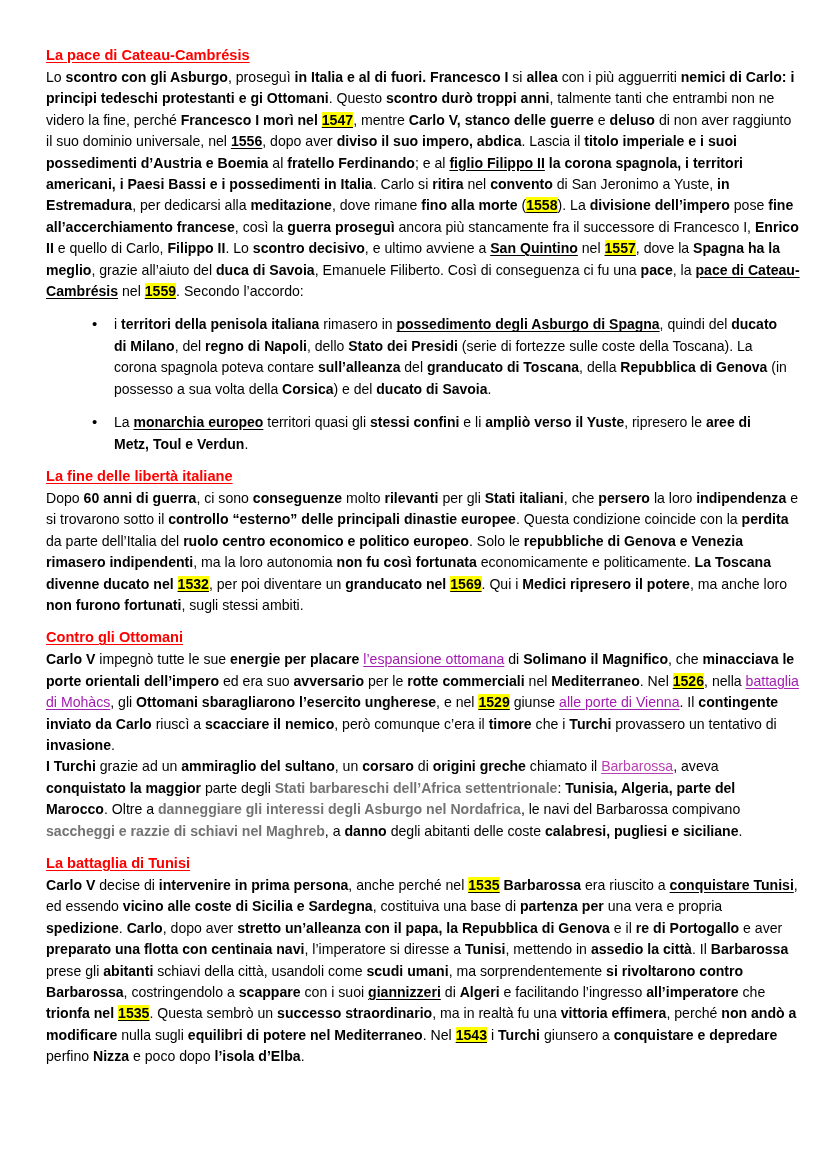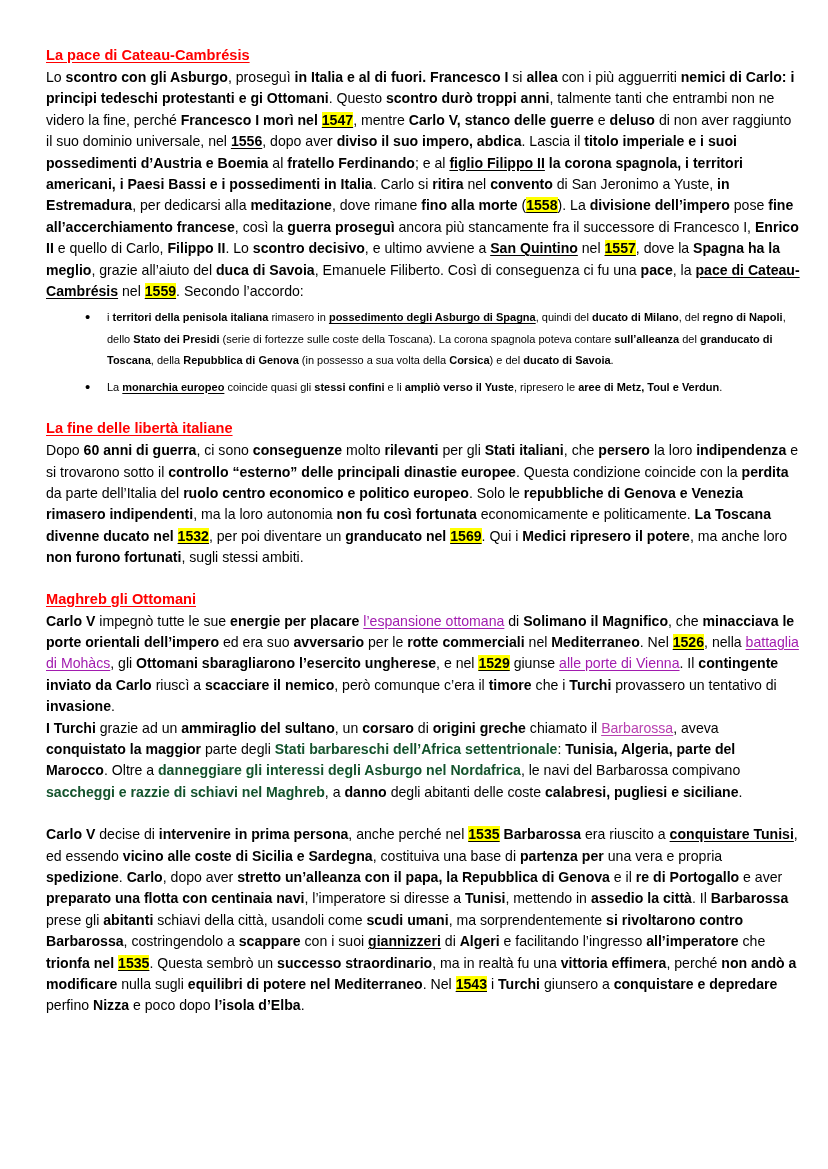--- a/index.html
+++ b/index.html
@@ -15,21 +15,21 @@
     -webkit-font-smoothing: antialiased;
   }
   #page {
     box-sizing: border-box;
     width: 828px;
     min-height: 1169px;
     padding: 46px 28px 20px 46px;
     background: #ffffff;
   }
   .section { margin: 0 0 0 0; }
-  .section + .section { margin-top: 21px; }
+  .section + .section { margin-top: 12px; }
 
   h2.heading {
     font-size: 14.6px;
     line-height: 19px;
     font-weight: bold;
     color: #ff0000;
     margin: 0 0 1px 0;
     padding: 0;
     display: inline-block;
     text-decoration: underline;
@@ -58,33 +58,33 @@
   .lnk {
     color: #a21caf;
     text-decoration: underline;
     text-underline-offset: 1.5px;
   }
   .lnk-v {
     color: #b83fb0;
     text-decoration: underline;
     text-underline-offset: 1.5px;
   }
-  .mag { color: #14532d; font-weight: bold; }
+  .mag { color: #737373; font-weight: bold; }
 
   ul.bullets {
     margin: 0;
     padding: 0 0 0 18px;
     list-style: none;
   }
   ul.bullets > li {
     position: relative;
-    font-size: 11px;
+    font-size: 14px;
     line-height: 21.4px;
     padding-left: 38px;
-    margin: 5px;
+    margin: 12px;
   }
   ul.bullets > li::before {
     content: "\2022";
     position: absolute;
     left: 16px;
     top: -1px;
     font-size: 15px;
     line-height: 21.4px;
     color: #000;
   }
@@ -92,29 +92,30 @@
 </head>
 <body>
 
 <div id="page">
   <div id="sections-root">
       <div class="section">
         <div class="heading-wrap"><h2 class="heading">La pace di Cateau-Cambrésis</h2></div>
         <p class="para"><span>Lo </span><b>scontro con gli Asburgo</b><span>, proseguì </span><b>in Italia e al di fuori. Francesco I</b><span> si </span><b>allea</b><span> con i più agguerriti </span><b>nemici di Carlo: i principi tedeschi protestanti e gi Ottomani</b><span>. Questo </span><b>scontro durò troppi anni</b><span>, talmente tanti che entrambi non ne videro la fine, perché </span><b>Francesco I morì nel </b><span class="hl">1547</span><span>, mentre </span><b>Carlo V, stanco delle guerre</b><span> e </span><b>deluso</b><span> di non aver raggiunto il suo dominio universale, nel </span><b class="u">1556</b><span>, dopo aver </span><b>diviso il suo impero, abdica</b><span>. Lascia il </span><b>titolo imperiale e i suoi possedimenti d’Austria e Boemia</b><span> al </span><b>fratello Ferdinando</b><span>; e al </span><b class="u">figlio Filippo II</b><span> </span><b>la corona spagnola, i territori americani, i Paesi Bassi e i possedimenti in Italia</b><span>. Carlo si </span><b>ritira</b><span> nel </span><b>convento</b><span> di San Jeronimo a Yuste, </span><b>in Estremadura</b><span>, per dedicarsi alla </span><b>meditazione</b><span>, dove rimane </span><b>fino alla morte</b><span> (</span><span class="hl">1558</span><span>). La </span><b>divisione dell’impero</b><span> pose </span><b>fine all’accerchiamento francese</b><span>, così la </span><b>guerra proseguì</b><span> ancora più stancamente fra il successore di Francesco I, </span><b>Enrico II</b><span> e quello di Carlo, </span><b>Filippo II</b><span>. Lo </span><b>scontro decisivo</b><span>, e ultimo avviene a </span><b class="u">San Quintino</b><span> nel </span><span class="hl">1557</span><span>, dove la </span><b>Spagna ha la meglio</b><span>, grazie all’aiuto del </span><b>duca di Savoia</b><span>, Emanuele Filiberto. Così di conseguenza ci fu una </span><b>pace</b><span>, la </span><b class="u">pace di Cateau-Cambrésis</b><span> nel </span><span class="hl">1559</span><span>. Secondo l’accordo:</span></p>
         <ul class="bullets">
           <li><span>i </span><b>territori della penisola italiana</b><span> rimasero in </span><b class="u">possedimento degli Asburgo di Spagna</b><span>, quindi del </span><b>ducato di Milano</b><span>, del </span><b>regno di Napoli</b><span>, dello </span><b>Stato dei Presidi</b><span> (serie di fortezze sulle coste della Toscana). La corona spagnola poteva contare </span><b>sull’alleanza</b><span> del </span><b>granducato di Toscana</b><span>, della </span><b>Repubblica di Genova</b><span> (in possesso a sua volta della </span><b>Corsica</b><span>) e del </span><b>ducato di Savoia</b><span>.</span></li>
-          <li><span> La </span><b class="u">monarchia europeo</b><span> coincide quasi gli </span><b>stessi confini</b><span> e li </span><b>ampliò verso il Yuste</b><span>, ripresero le </span><b>aree di Metz, Toul e Verdun</b><span>.</span></li>
+          <li><span> La </span><b class="u">monarchia europeo</b><span> territori quasi gli </span><b>stessi confini</b><span> e li </span><b>ampliò verso il Yuste</b><span>, ripresero le </span><b>aree di Metz, Toul e Verdun</b><span>.</span></li>
         </ul>
       </div>
       <div class="section">
         <div class="heading-wrap"><h2 class="heading">La fine delle libertà italiane</h2></div>
         <p class="para"><span>Dopo </span><b>60 anni di guerra</b><span>, ci sono </span><b>conseguenze</b><span> molto </span><b>rilevanti</b><span> per gli </span><b>Stati italiani</b><span>, che </span><b>persero</b><span> la loro </span><b>indipendenza</b><span> e si trovarono sotto il </span><b>controllo “esterno” delle principali dinastie europee</b><span>. Questa condizione coincide con la </span><b>perdita</b><span> da parte dell’Italia del </span><b>ruolo centro economico e politico europeo</b><span>. Solo le </span><b>repubbliche di Genova e Venezia rimasero indipendenti</b><span>, ma la loro autonomia </span><b>non fu così fortunata</b><span> economicamente e politicamente. </span><b>La Toscana divenne ducato nel </b><span class="hl">1532</span><span>, per poi diventare un </span><b>granducato nel </b><span class="hl">1569</span><span>. Qui i </span><b>Medici ripresero il potere</b><span>, ma anche loro </span><b>non furono fortunati</b><span>, sugli stessi ambiti.</span></p>
       </div>
       <div class="section">
-        <div class="heading-wrap"><h2 class="heading">Maghreb gli Ottomani</h2></div>
+        <div class="heading-wrap"><h2 class="heading">Contro gli Ottomani</h2></div>
         <p class="para"><b>Carlo V</b><span> impegnò tutte le sue </span><b>energie per placare </b><a class="lnk" href="#">l’espansione ottomana</a><span> di </span><b>Solimano il Magnifico</b><span>, che </span><b>minacciava le porte orientali dell’impero</b><span> ed era suo </span><b>avversario</b><span> per le </span><b>rotte commerciali</b><span> nel </span><b>Mediterraneo</b><span>. Nel </span><span class="hl">1526</span><span>, nella </span><a class="lnk" href="#">battaglia di Mohàcs</a><span>, gli </span><b>Ottomani sbaragliarono l’esercito ungherese</b><span>, e nel </span><span class="hl">1529</span><span> giunse </span><a class="lnk" href="#">alle porte di Vienna</a><span>. Il </span><b>contingente inviato da Carlo</b><span> riuscì a </span><b>scacciare il nemico</b><span>, però comunque c’era il </span><b>timore</b><span> che i </span><b>Turchi</b><span> provassero un tentativo di </span><b>invasione</b><span>.</span></p>
         <p class="para"><b>I Turchi</b><span> grazie ad un </span><b>ammiraglio del sultano</b><span>, un </span><b>corsaro</b><span> di </span><b>origini greche</b><span> chiamato il </span><a class="lnk-v" href="#">Barbarossa</a><span>, aveva </span><b>conquistato la maggior</b><span> parte degli </span><span class="mag">Stati barbareschi dell’Africa settentrionale</span><span>: </span><b>Tunisia, Algeria, parte del Marocco</b><span>. Oltre a </span><span class="mag">danneggiare gli interessi degli Asburgo nel Nordafrica</span><span>, le navi del Barbarossa compivano </span><span class="mag">saccheggi e razzie di schiavi  nel Maghreb</span><span>, a </span><b>danno</b><span> degli abitanti delle coste </span><b>calabresi, pugliesi e siciliane</b><span>.</span></p>
       </div>
       <div class="section">
+        <div class="heading-wrap"><h2 class="heading">La battaglia di Tunisi</h2></div>
         <p class="para"><b>Carlo V</b><span> decise di </span><b>intervenire in prima persona</b><span>, anche perché nel </span><span class="hl">1535</span><span> </span><b>Barbarossa</b><span> era riuscito a </span><b class="u">conquistare Tunisi</b><span>, ed essendo </span><b>vicino alle coste di Sicilia e Sardegna</b><span>, costituiva una base di </span><b>partenza per</b><span> una vera e propria </span><b>spedizione</b><span>. </span><b>Carlo</b><span>, dopo aver </span><b>stretto un’alleanza con il papa, la Repubblica di Genova</b><span> e il </span><b>re di Portogallo</b><span> e aver </span><b>preparato una flotta con centinaia navi</b><span>, l’imperatore si diresse a </span><b>Tunisi</b><span>, mettendo in </span><b>assedio la città</b><span>. Il </span><b>Barbarossa</b><span> prese gli </span><b>abitanti</b><span> schiavi della città, usandoli come </span><b>scudi umani</b><span>, ma sorprendentemente </span><b>si rivoltarono contro Barbarossa</b><span>, costringendolo a </span><b>scappare</b><span> con i suoi </span><b class="u">giannizzeri</b><span> di </span><b>Algeri</b><span> e facilitando l’ingresso </span><b>all’imperatore</b><span> che </span><b>trionfa nel </b><span class="hl">1535</span><span>. Questa sembrò un </span><b>successo straordinario</b><span>, ma in realtà fu una </span><b>vittoria effimera</b><span>, perché </span><b>non andò a modificare</b><span> nulla sugli </span><b>equilibri di potere nel Mediterraneo</b><span>. Nel </span><span class="hl">1543</span><span> i </span><b>Turchi</b><span> giunsero a </span><b>conquistare e depredare</b><span> perfino </span><b>Nizza</b><span> e poco dopo </span><b>l’isola d’Elba</b><span>.</span></p>
       </div>
     </div>
 </div>
 
 </body></html>

